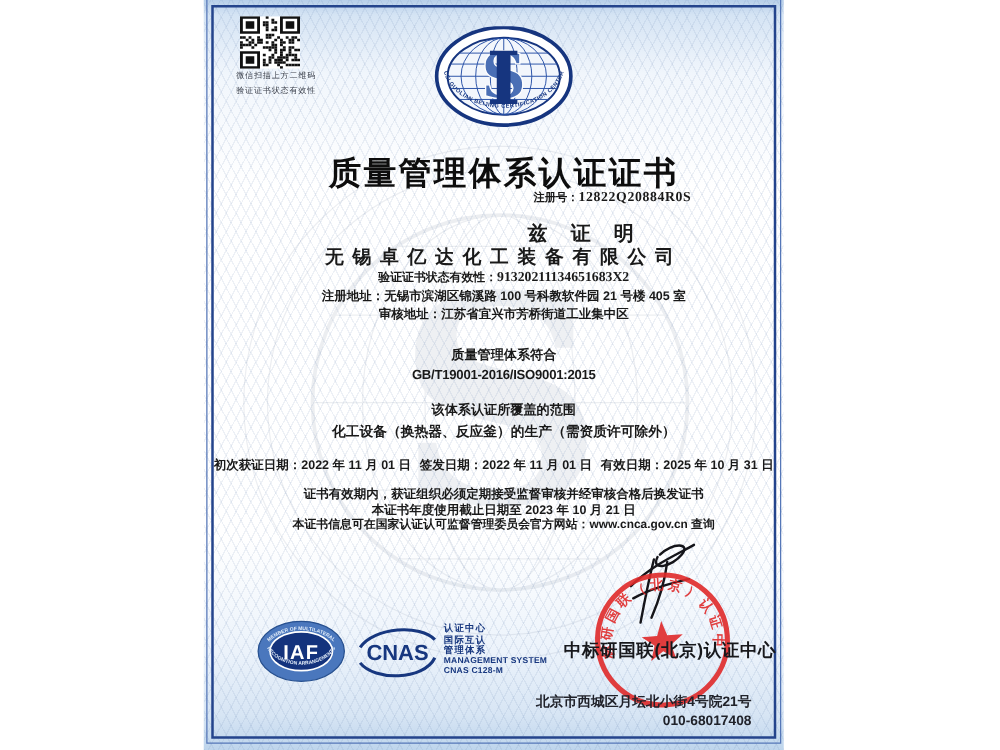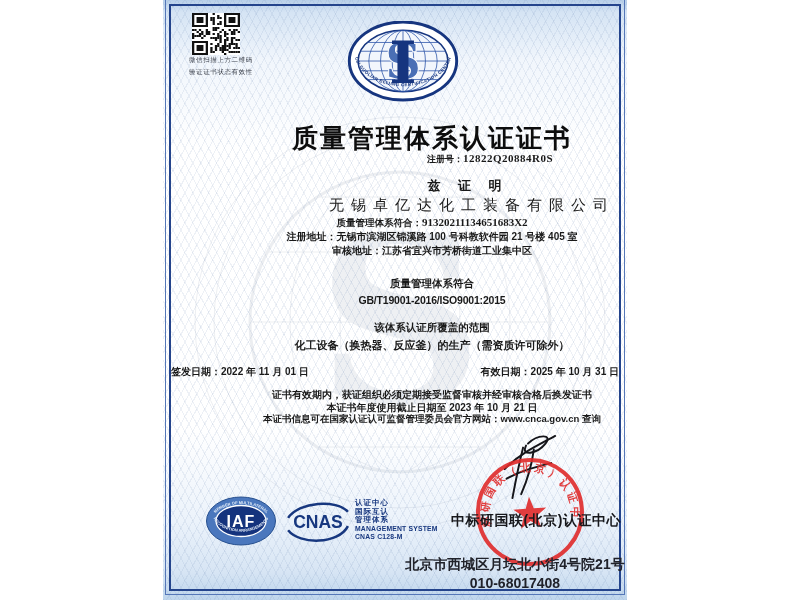--- a/index.html
+++ b/index.html
@@ -7,31 +7,31 @@
        font-family:"Liberation Sans",sans-serif;color:#191919;}
   .sheet{position:absolute;left:163px;top:0;width:464px;height:600px;overflow:hidden;
     background:linear-gradient(180deg,#b7cfe9 0px,#d5e4f4 12px,#f1f6fc 60px,#ffffff 150px,
                #ffffff 430px,#ecf3fb 520px,#d7e5f4 572px,#bed5ec 600px);}
   .hatch{position:absolute;inset:0;pointer-events:none;
     background:
       repeating-linear-gradient(62deg,rgba(110,138,182,.12) 0 1px,transparent 1px 7px),
       repeating-linear-gradient(-62deg,rgba(110,138,182,.12) 0 1px,transparent 1px 7px);}
   .border-outer{position:absolute;left:2px;right:2px;top:-2px;bottom:5px;border:1.5px solid #5577b8;}
   .border-inner{position:absolute;left:6px;right:6px;top:4px;bottom:9px;border:2.5px solid #24448c;}
-  .t{position:absolute;left:8px;width:464px;text-align:center;white-space:nowrap;margin-left:29px;}
+  .t{position:absolute;left:8px;width:464px;text-align:center;white-space:nowrap;}
   .wm{position:absolute;left:27px;top:112px;opacity:.14;pointer-events:none;}
   .qr{position:absolute;left:29px;top:13px;width:48px;height:42px;}
   .qr-cap{position:absolute;left:26px;font-size:6.5px;color:#3a3f4a;letter-spacing:.6px;white-space:nowrap;}
   .logo{position:absolute;left:183px;top:21px;}
   .title{top:121px;font-size:26px;font-weight:900;letter-spacing:2px;color:#0d0d0d;}
   .regline{position:absolute;right:74px;top:152px;font-size:9px;font-weight:bold;white-space:nowrap;}
   .regno{font-family:"Liberation Serif",serif;font-size:11px;font-weight:bold;letter-spacing:.5px;}
   .certify{position:absolute;left:305px;top:177px;transform:translateX(-50%);
-           font-size:13px;font-weight:bold;letter-spacing:7px;white-space:nowrap;}
-  .company{top:196px;font-size:15px;font-weight:normal;letter-spacing:7px;padding-left:40px;}
+           font-size:16px;font-weight:bold;letter-spacing:7px;white-space:nowrap;}
+  .company{top:196px;font-size:15px;font-weight:bold;letter-spacing:7px;}
   .credit{top:216px;font-weight:bold;font-size:9.5px;}
   .credit .num{font-family:"Liberation Serif",serif;font-size:11px;}
   .addr1{top:230px;font-size:10px;font-weight:bold;}
   .addr2{top:244px;font-size:10px;font-weight:bold;}
   .conform{top:277px;font-size:10.5px;font-weight:bold;}
   .standard{top:294px;font-size:10.5px;font-weight:bold;letter-spacing:-.2px;}
   .scopelabel{top:321px;font-size:10.5px;font-weight:bold;}
   .scope{top:338px;font-size:11px;font-weight:bold;}
   .dates{position:absolute;left:8px;right:8px;top:365px;display:flex;justify-content:space-between;
          font-size:10px;font-weight:bold;white-space:nowrap;}
@@ -41,21 +41,21 @@
   .sig{position:absolute;left:330px;top:430px;}
   .stamp{position:absolute;left:311px;top:456px;opacity:.9;transform:rotate(-4deg);}
   .issuer{position:absolute;left:367px;top:512px;transform:translateX(-50%);
           font-size:14px;font-weight:600;letter-spacing:.5px;white-space:nowrap;color:#17181c;padding-left:12px;}
   .iaf{position:absolute;left:42px;top:496px;}
   .cnas{position:absolute;left:122px;top:499px;}
   .cnas-text{position:absolute;left:192px;top:499px;color:#17377f;line-height:1.15;white-space:nowrap;}
   .cnas-text .zh{font-size:7.5px;font-weight:bold;letter-spacing:1px;}
   .cnas-text .en{font-size:6.8px;font-weight:bold;letter-spacing:.2px;}
   .footer{position:absolute;left:352px;top:555px;transform:translateX(-50%);
-          text-align:center;font-size:14px;font-weight:bold;line-height:1.35;white-space:nowrap;color:#20222a;}
+          text-align:right;font-size:11px;font-weight:bold;line-height:1.35;white-space:nowrap;color:#20222a;}
 </style>
 </head>
 <body>
 
 <div class="sheet">
 
   <svg class="wm" width="420" height="420" viewBox="0 0 420 420">
     <g fill="none" stroke="#7f8ca3" stroke-width="1">
       <circle cx="210" cy="210" r="205"></circle>
         <circle cx="210" cy="210" r="186"></circle>
@@ -234,31 +234,32 @@
   </svg>
 
   <div class="t title">质量管理体系认证证书</div>
   <div class="regline">
     <span>注册号：</span><span class="regno">12822Q20884R0S</span>
   </div>
 
   <div class="certify">兹 证 明</div>
   <div class="t company">无锡卓亿达化工装备有限公司</div>
   <div class="t credit">
-    <span>质量管理体系符合：</span><span class="num">91320211134651683X2</span>
+    <span>验证证书状态有效性：</span><span class="num">91320211134651683X2</span>
   </div>
   <div class="t addr1">注册地址：无锡市滨湖区锦溪路 100 号科教软件园 21 号楼 405 室</div>
   <div class="t conform">质量管理体系符合</div>
 
   <div class="t addr2">审核地址：江苏省宜兴市芳桥街道工业集中区</div>
   <div class="t standard">GB/T19001-2016/ISO9001:2015</div>
   <div class="t scope">化工设备（换热器、反应釜）的生产（需资质许可除外）</div>
   <div class="t scopelabel">该体系认证所覆盖的范围</div>
 
   <div class="dates">
+    <span>初次获证日期：2022 年 11 月 01 日</span>
     <span>签发日期：2022 年 11 月 01 日</span>
     <span>有效日期：2025 年 10 月 31 日</span>
   </div>
 
   <div class="t note0">证书有效期内，获证组织必须定期接受监督审核并经审核合格后换发证书</div>
   <div class="t note1">本证书年度使用截止日期至 2023 年 10 月 21 日</div>
   <div class="t note2">本证书信息可在国家认证认可监督管理委员会官方网站：www.cnca.gov.cn 查询</div>
 
   <svg class="sig" width="68" height="74" viewBox="0 0 70 76">
     <g fill="none" stroke="#15151a" stroke-width="2" stroke-linecap="round">

